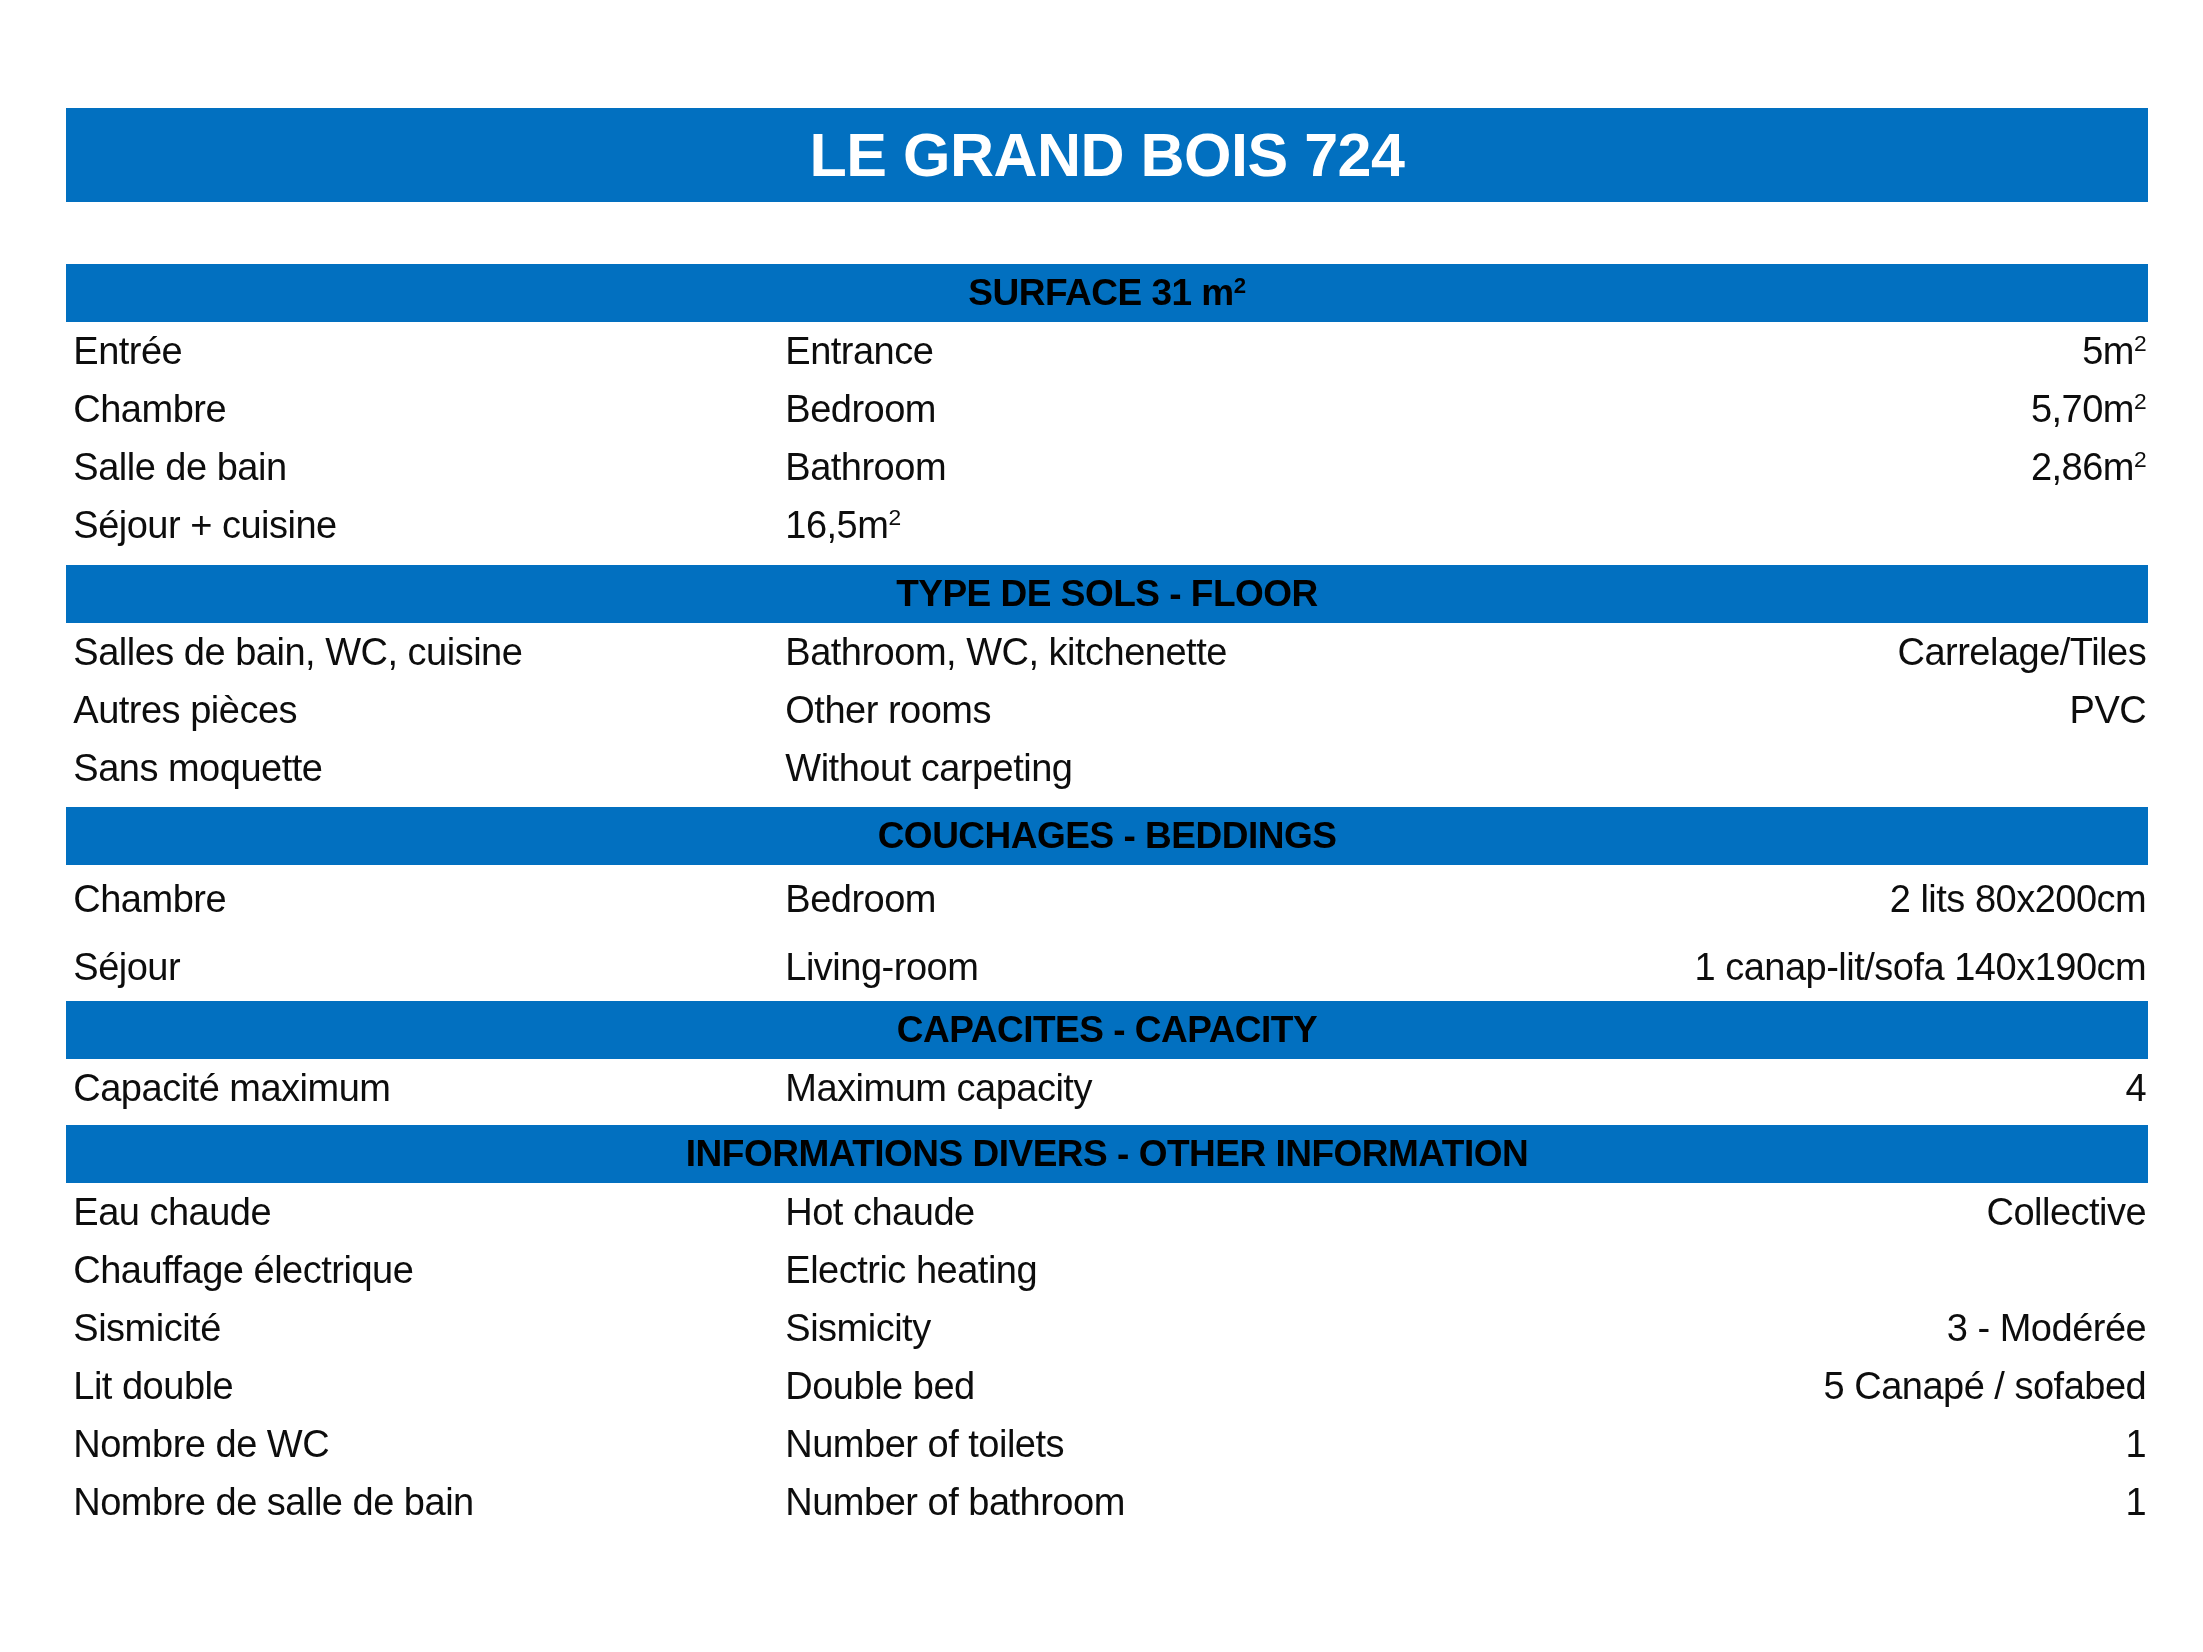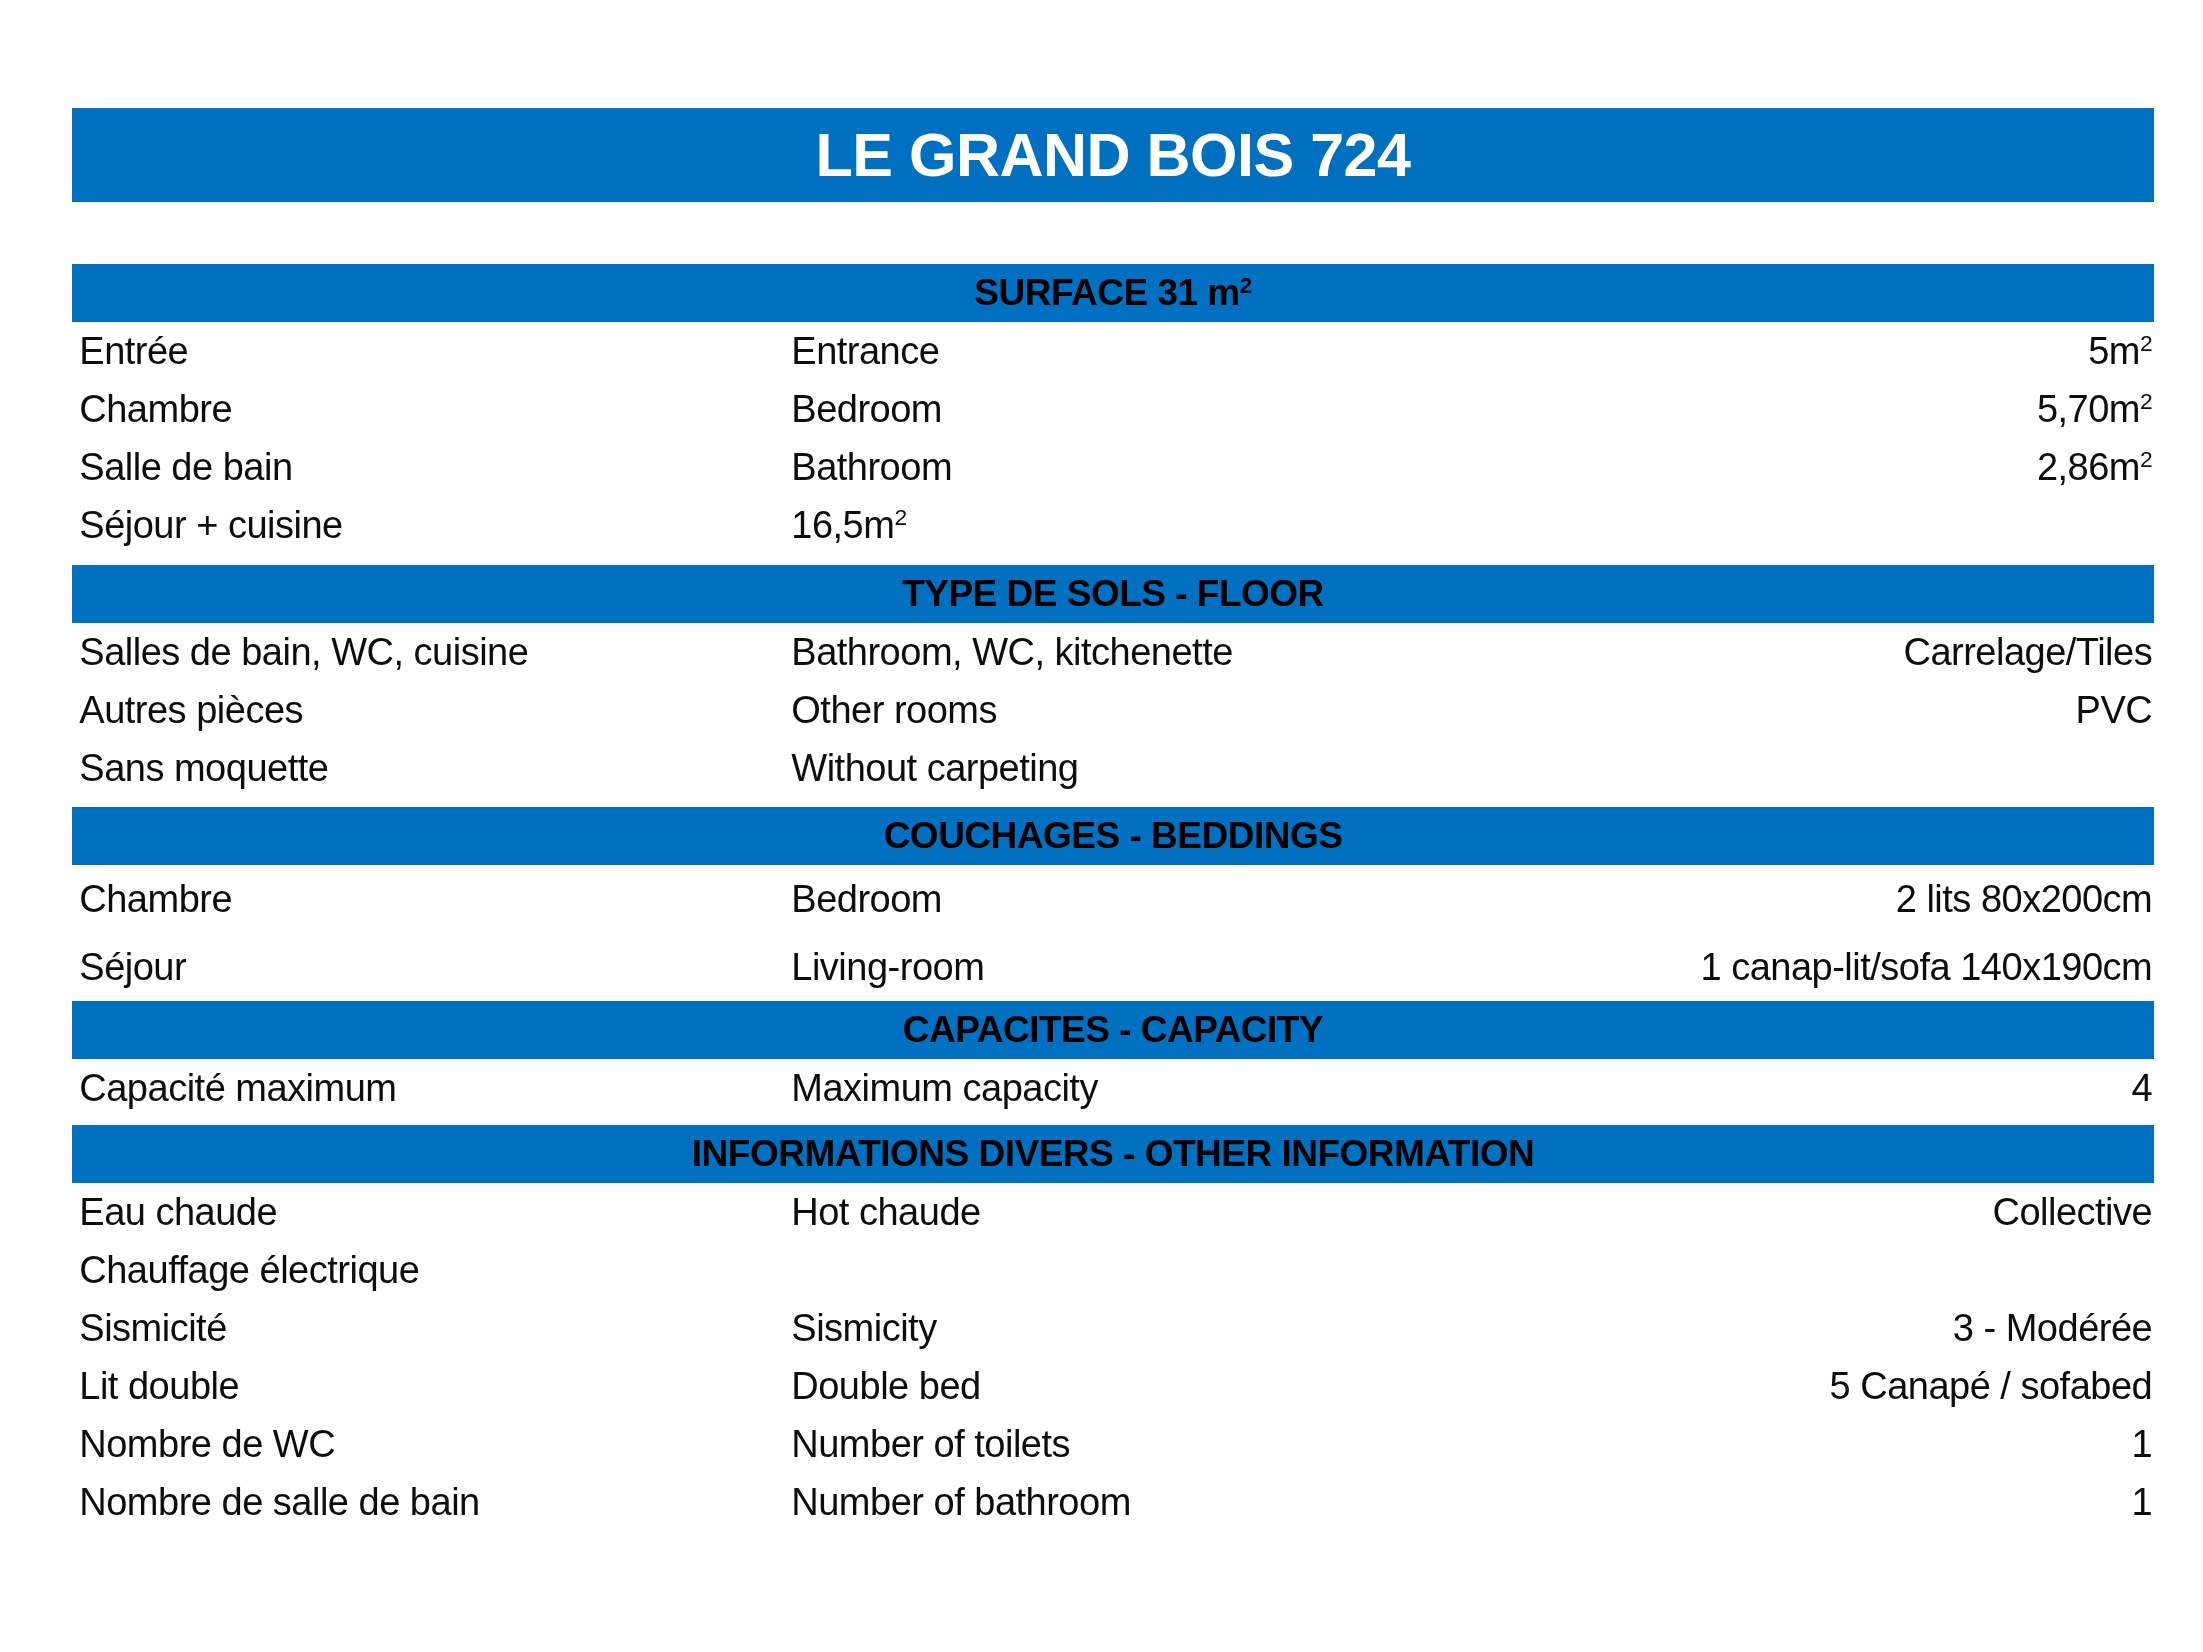--- a/index.html
+++ b/index.html
@@ -11,21 +11,21 @@
     position: relative;
     width: 2204px;
     height: 1653px;
     background: #ffffff;
     font-family: "Liberation Sans", sans-serif;
     color: #0d0d0d;
     overflow: hidden;
   }
   .doc {
     position: absolute;
-    left: 72px;
+    left: 66px;
     top: 108px;
     width: 2082px;
   }
   .title-bar {
     height: 94px;
     background: #0270c0;
     color: #ffffff;
     display: flex;
     align-items: center;
     justify-content: center;
@@ -152,20 +152,21 @@
           <div class="section-bar">
             <span>INFORMATIONS DIVERS - OTHER INFORMATION</span>
           </div>
           <div class="row">
             <div class="fr">Eau chaude</div>
             <div class="en">Hot chaude</div>
             <div class="value">Collective</div>
           </div>
           <div class="row">
             <div class="fr">Chauffage électrique</div>
+            <div class="en">Electric heating</div>
             <div class="value"></div>
           </div>
           <div class="row">
             <div class="fr">Sismicité</div>
             <div class="en">Sismicity</div>
             <div class="value">3 - Modérée</div>
           </div>
           <div class="row">
             <div class="fr">Lit double</div>
             <div class="en">Double bed</div>

